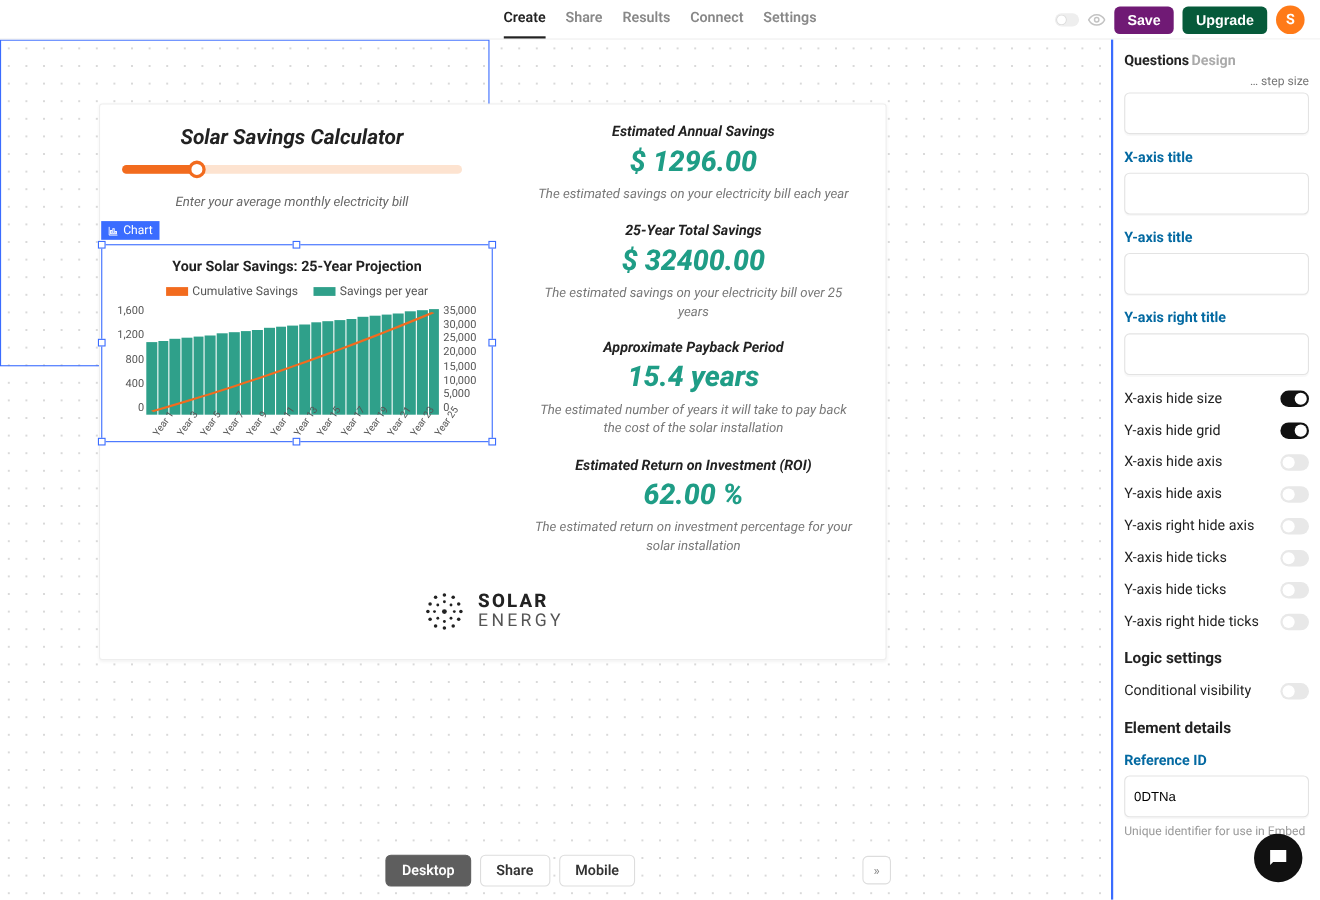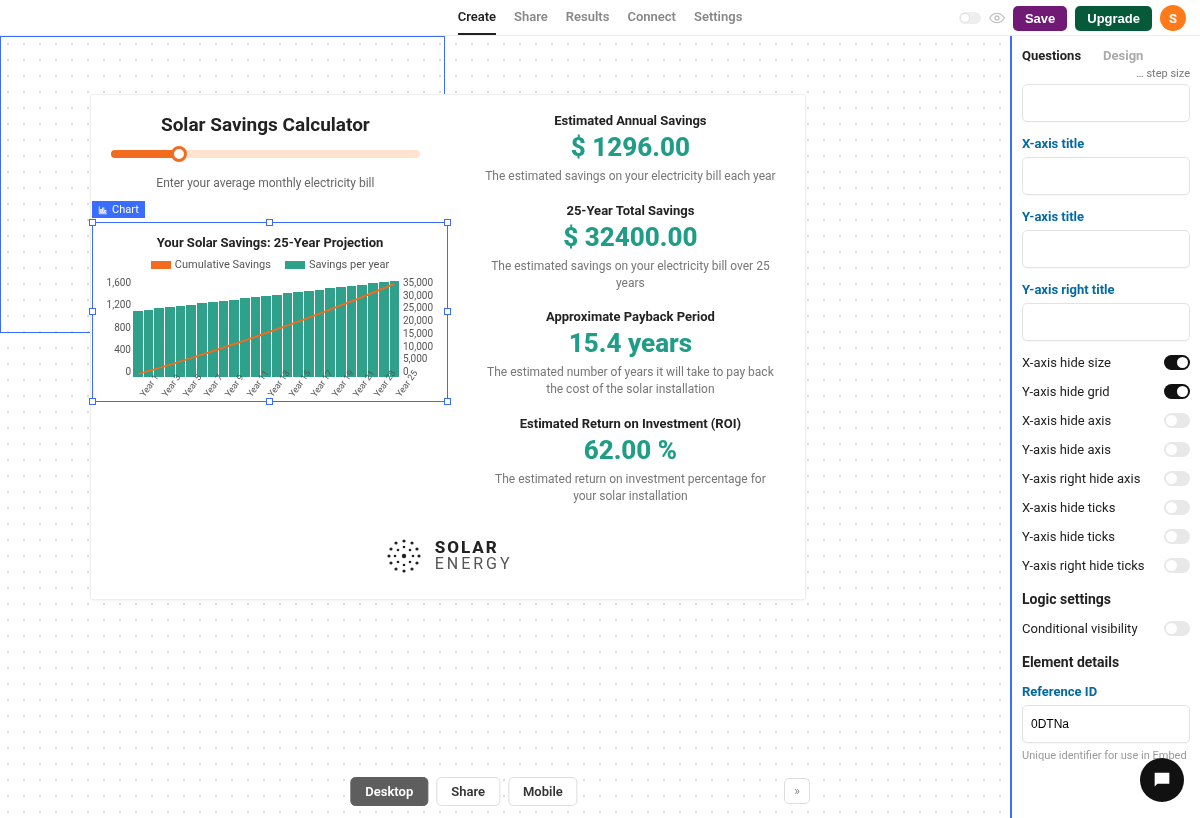--- a/index.html
+++ b/index.html
@@ -19,21 +19,21 @@
   .switch-mini { width: 22px; height: 12px; border-radius: 7px; background: #eee; position: relative; }
   .switch-mini::after { content:""; position:absolute; width:10px; height:10px; border-radius:50%; background:#fff; top:1px; left:1px; box-shadow:0 0 0 1px #ddd inset;}
   .eye-icon { width:16px; height:16px; opacity:.5; }
 
   .main { flex:1; display:flex; position:relative; }
 
   
   .canvas { flex:1; position:relative; background-image: radial-gradient(#d9d9d9 1px, transparent 1px); background-size: 16px 16px; overflow:hidden;}
   .sel-outline { position:absolute; left:0; top:0; width:445px; height:297px; border:1px solid #3a6cff; border-right:1px solid #3a6cff; pointer-events:none;}
   .page { position:absolute; left:90px; top:58px; width:716px; background:#fff; border:1px solid #eee; border-radius:3px; box-shadow:0 1px 3px rgba(0,0,0,.05); padding:18px 0 22px;}
-  .page-inner { display:flex; gap:16px; }
+  .page-inner { display:flex; gap:16px;font-style:italic; }
   .col-left { width:50%; padding:0 20px; text-align:center; }
   .col-right { width:50%; padding:0 28px; text-align:center; }
 
   .page-title { font-size:19px; font-weight:700; color:#222; margin-bottom:14px; }
   .slider-row { display:flex; align-items:center; justify-content:space-between; font-weight:700; font-size:13px; }
   .slider-row .val { color:#f26b1e; }
   .slider-track { margin-top:12px; height:8px; border-radius:5px; background:#fde3d0; position:relative;}
   .slider-fill { position:absolute; left:0; top:0; height:8px; width:22%; background:#f26b1e; border-radius:5px;}
   .slider-thumb { position:absolute; left:22%; top:50%; transform:translate(-50%,-50%); width:16px; height:16px; border-radius:50%; background:#fff; border:3px solid #f26b1e; }
   .slider-hint { margin-top:18px; font-size:12px; color:#666; }
@@ -63,21 +63,21 @@
   .metric-desc { font-size:12px; color:#777; margin-bottom:18px; line-height:1.4; }
 
   .logo-row { text-align:center; margin-top:12px;}
   .logo-row svg { display:inline-block; }
   .logo-text { display:inline-block; vertical-align:middle; margin-left:6px; text-align:left; line-height:1; }
   .logo-text .l1 { font-weight:800; letter-spacing:2px; font-size:17px; color:#222;}
   .logo-text .l2 { font-weight:400; letter-spacing:3px; font-size:16px; color:#555;}
 
   
   .sidepanel { width:190px; border-left:2px solid #3a6cff; padding:12px 10px 0 10px; overflow-y:auto; font-size:12.5px; background:#fff;}
-  .sp-tabs { display:flex; gap:22px; margin-bottom:8px; }
+  .sp-tabs { display:flex; gap:2px; margin-bottom:8px; }
   .sp-tab { font-weight:700; color:#aaa; cursor:pointer; font-size:13px;}
   .sp-tab.active { color:#222;}
   .sp-trunc { color:#777; font-size:11px; text-align:right; margin-top:-4px; margin-bottom:4px; overflow:hidden; white-space:nowrap;}
   .field-label { font-weight:700; color:#0369a1; margin:14px 0 6px; font-size:13px;}
   .field-input { width:100%; height:38px; border:1px solid #e3e3e3; border-radius:5px; padding:0 8px; font-size:12px; box-shadow:0 1px 1px rgba(0,0,0,.03);}
   .toggle-row { display:flex; justify-content:space-between; align-items:center; margin:14px 0; font-size:13px; color:#222;}
   .toggle { width:26px; height:15px; border-radius:10px; background:#e8e8e8; position:relative; cursor:pointer;}
   .toggle::after{content:"";position:absolute;width:11px;height:11px;border-radius:50%;background:#fff;top:2px;left:2px;}
   .toggle.on{background:#111;} .toggle.on::after{left:auto;right:2px;}
   .sec-head { font-weight:700; font-size:14px; margin-top:18px; color:#222;}

